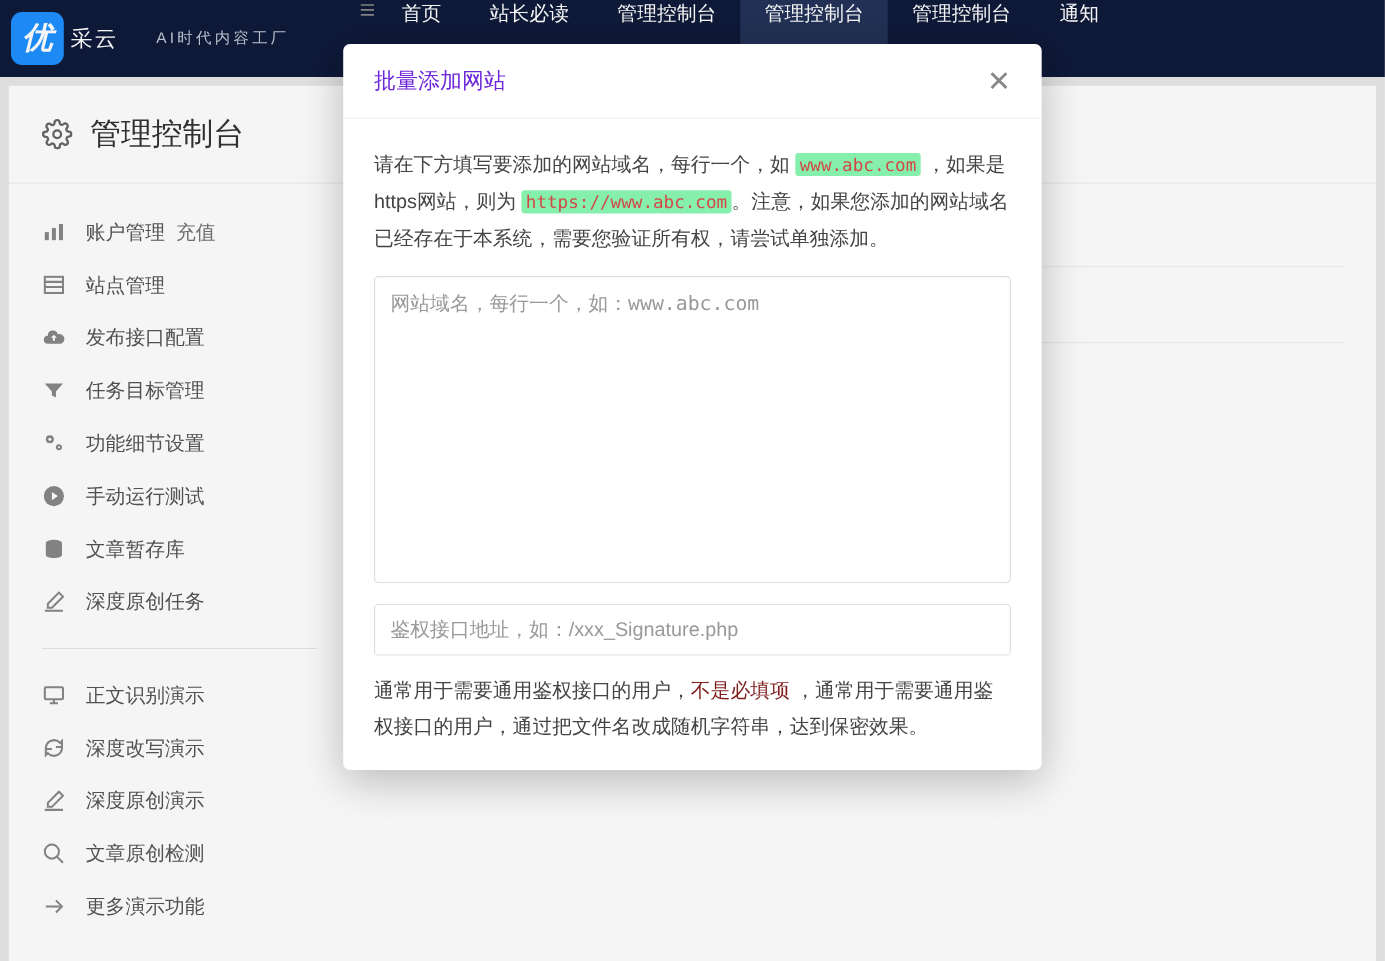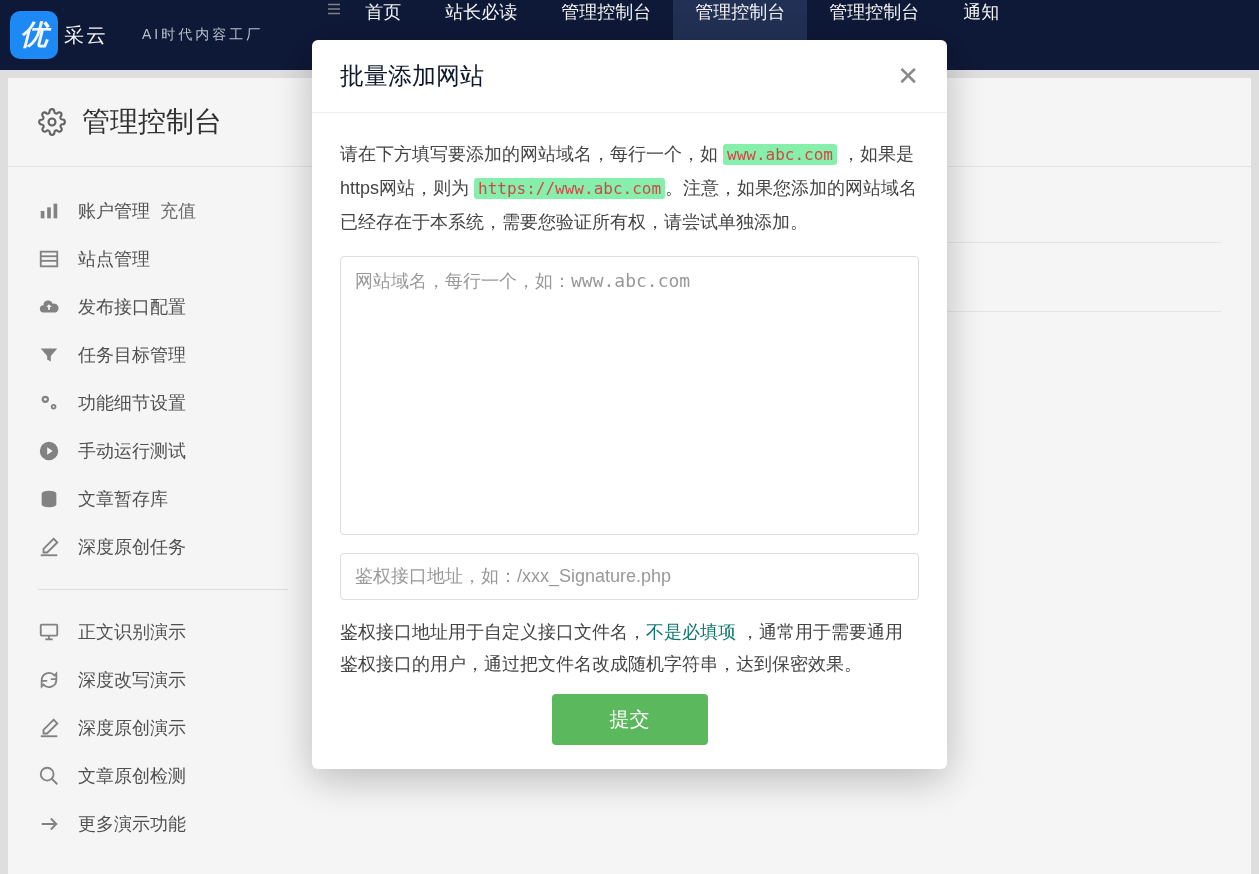--- a/index.html
+++ b/index.html
@@ -23,31 +23,31 @@
 .side-divider { border: none; border-top: 1px solid #e5e5e5; margin: 18px 0; }
 .main { flex: 1; padding: 20px 30px; }
 .main-title { font-size: 26px; padding-bottom: 20px; border-bottom: 1px solid #eee; }
 .main-row { padding: 22px 0; font-size: 18px; color: #444; border-bottom: 1px solid #eee; }
 .protocol { display:inline-block; border:1px solid #ccc; border-radius:4px; padding:8px 28px 8px 14px; font-size:18px; background:#f5f5f5; position:relative; }
 .protocol::after { content:""; position:absolute; right:10px; top:50%; margin-top:-3px; border:5px solid transparent; border-top-color:#666; }
 .domain-input { display:inline-block; border:1px solid #ccc; border-radius:4px; padding:8px 12px; font-size:18px; color:#999; margin-left:8px; min-width:80px; }
 .overlay { position: fixed; inset: 0; background: rgba(0,0,0,0.04); display: flex; justify-content: center; }
 .modal { background: #fff; width: 635px; margin-top: 40px; border-radius: 6px; box-shadow: 0 10px 40px rgba(0,0,0,0.25); padding: 0; height: fit-content; }
 .modal-head { display: flex; justify-content: space-between; align-items: center; padding: 20px 28px; border-bottom: 1px solid #eee; }
-.modal-title { font-size: 24px; color: #0f172a; }
+.modal-title { font-size: 20px; color: #6d28d9; }
 .close-x { font-size: 26px; color: #888; cursor: pointer; line-height: 1; }
 .modal-body { padding: 24px 28px; }
 .instruct { font-size: 18px; color: #444; line-height: 1.9; }
 .code { font-family: Menlo, Consolas, monospace; color: #d14848; background: #86efac; padding: 1px 4px; border-radius: 3px; font-size: 16px; }
 .ta { width: 100%; height: 279px; border: 1px solid #ddd; border-radius: 4px; padding: 12px 14px; font-size: 18px; color: #333; margin-top: 16px; resize: none; }
 .ta::placeholder { color: #999; }
 .authinput { width: 100%; border: 1px solid #ddd; border-radius: 4px; padding: 12px 14px; font-size: 18px; margin-top: 14px; }
 .authinput::placeholder { color: #999; }
 .note { font-size: 18px; color: #444; line-height: 1.8; margin-top: 16px; }
-.red { color: #0f766e; }
+.red { color: #7f1d1d; }
 .submit-row { text-align: center; margin-top: 14px; }
 .submit { background: #5cb85c; color: #fff; font-size: 20px; border: none; border-radius: 4px; padding: 12px 58px; cursor: pointer; }
 svg { width: 100%; height: 100%; }
 </style>
 </head>
 <body>
 
 <div class="topbar">
   <div class="logo-block">
     <div class="logo-sq">优</div>
@@ -197,20 +197,17 @@
       <div class="modal-title">批量添加网站</div>
       <div class="close-x">✕</div>
     </div>
     <div class="modal-body">
       <div class="instruct">
         <span>请在下方填写要添加的网站域名，每行一个，如 </span><span class="code">www.abc.com</span><span> ，如果是https网站，则为 </span><span class="code">https://www.abc.com</span><span>。注意，如果您添加的网站域名已经存在于本系统，需要您验证所有权，请尝试单独添加。</span>
       </div>
       <textarea class="ta" placeholder="网站域名，每行一个，如：www.abc.com" style=""></textarea>
       <input class="authinput" placeholder="鉴权接口地址，如：/xxx_Signature.php" style="">
       <div class="note">
-        <span>鉴权接口地址用于自定义接口文件名，</span><span class="red">不是必填项</span><span> ，通常用于需要通用鉴权接口的用户，通过把文件名改成随机字符串，达到保密效果。</span>
-      </div>
-      <div class="submit-row">
-        <button class="submit">提交</button>
+        <span>通常用于需要通用鉴权接口的用户，</span><span class="red">不是必填项</span><span> ，通常用于需要通用鉴权接口的用户，通过把文件名改成随机字符串，达到保密效果。</span>
       </div>
     </div>
   </div>
 </div>
 
 </body></html>

